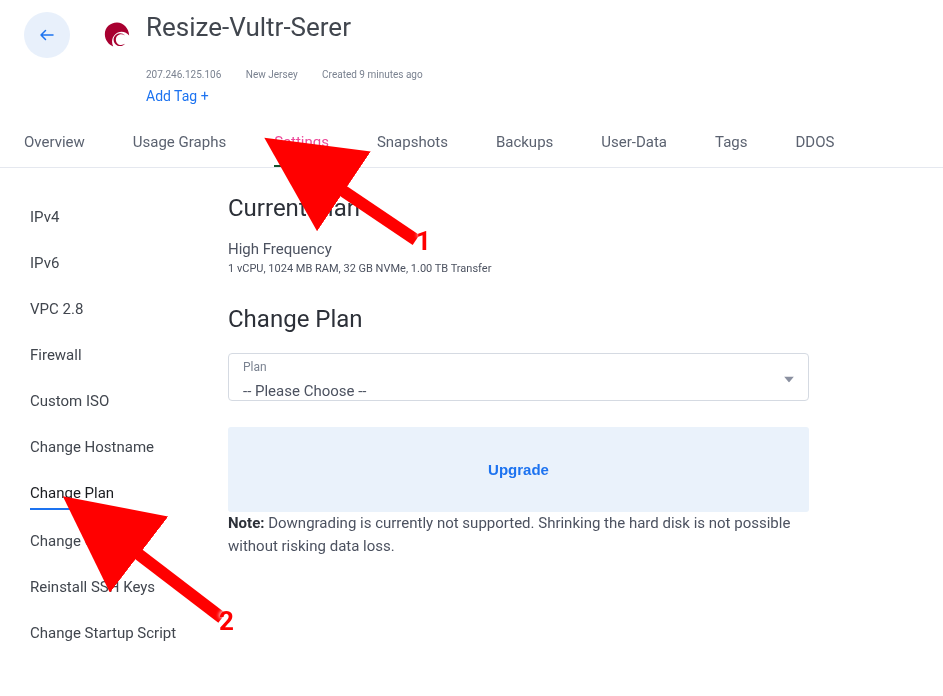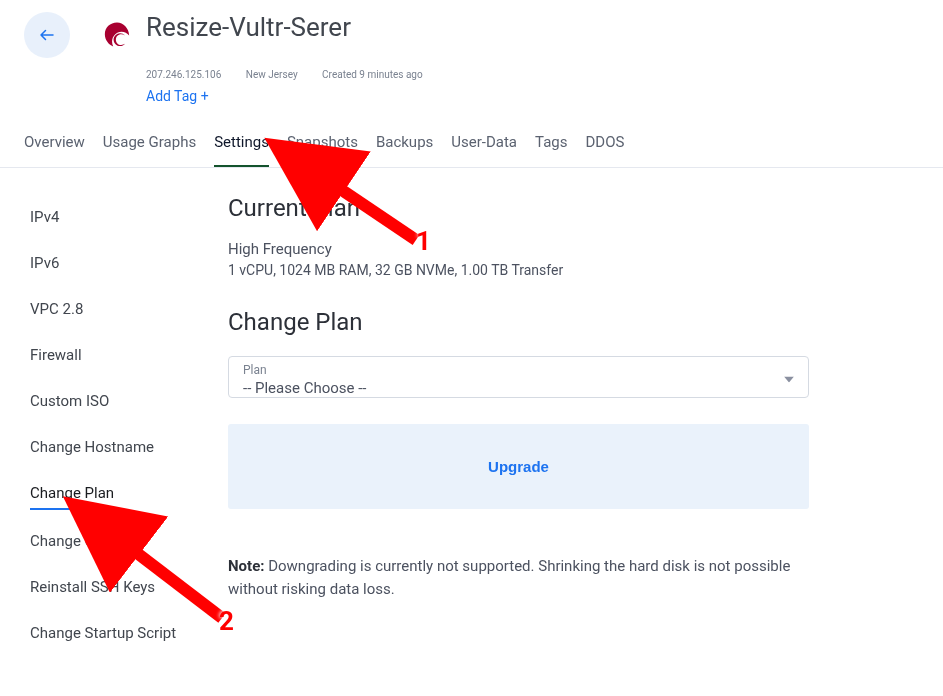--- a/index.html
+++ b/index.html
@@ -48,33 +48,33 @@
     .meta-row span { margin-right: 22px; }
     .add-tag {
       display: inline-block;
       margin-top: 8px;
       color: #1d73f0;
       font-size: 14px;
       cursor: pointer;
     }
     .tabs {
       display: flex;
-      gap: 18px;
+      gap: 48px;
       padding: 28px 24px 0 24px;
       border-bottom: 1px solid #e5e8ef;
       font-size: 15px;
       color: #5b6270;
     }
     .tab {
       padding-bottom: 14px;
       cursor: pointer;
       border-bottom: 2px solid transparent;
     }
     .tab.active {
-      color: #0f172a;
+      color: #ec4899;
       border-bottom: 2px solid #14532d;
     }
     .body {
       display: flex;
       padding: 26px 24px;
     }
     .sidebar {
       width: 200px;
       flex-shrink: 0;
     }
@@ -94,51 +94,51 @@
     }
     .main { flex: 1; padding-left: 4px; padding-right: 110px; }
     .section-title {
       font-size: 24px;
       font-weight: 400;
       color: #2c3038;
       margin-bottom: 18px;
     }
     .section-title.second { margin-top: 30px; }
     .plan-type { color: #4c5260; font-size: 15px; margin-bottom: 4px; }
-    .plan-specs { color: #4c5260; font-size: 14px; }
+    .plan-specs { color: #4c5260; font-size: 11px; }
     .select-wrap {
       border: 1px solid #d5dae2;
       border-radius: 4px;
       padding: 6px 14px 0 14px;
       margin-top: 20px;
       position: relative;
       background: #fff;
     }
     .select-label { font-size: 12px; color: #7a8290; }
-    .select-value { font-size: 15px; color: #4c5260; margin-top: 2px; }
+    .select-value { font-size: 15px; color: #4c5260; margin-top: 8px; }
     .select-caret {
       position: absolute;
       right: 14px;
       top: 50%;
       transform: translateY(-50%);
       color: #8a90a0;
     }
     .upgrade-btn {
       width: 100%;
       margin-top: 26px;
       padding: 34px;
       background: #eaf2fb;
       border: none;
       border-radius: 3px;
       color: #1d73f0;
       font-size: 15px;
       font-weight: 600;
       cursor: pointer;
     }
-    .note { margin-top: 46px; font-size: 15px; color: #4c5260; line-height: 1.5; }
+    .note { font-size: 15px; color: #4c5260; line-height: 1.5; }
     .note b { color: #2c3038; }
 
     
     .annot { position: absolute; pointer-events: none; }
     .annot svg { overflow: visible; }
     .annot-num {
       position: absolute;
       font-size: 26px;
       font-weight: 700;
       color: #ff0000;

